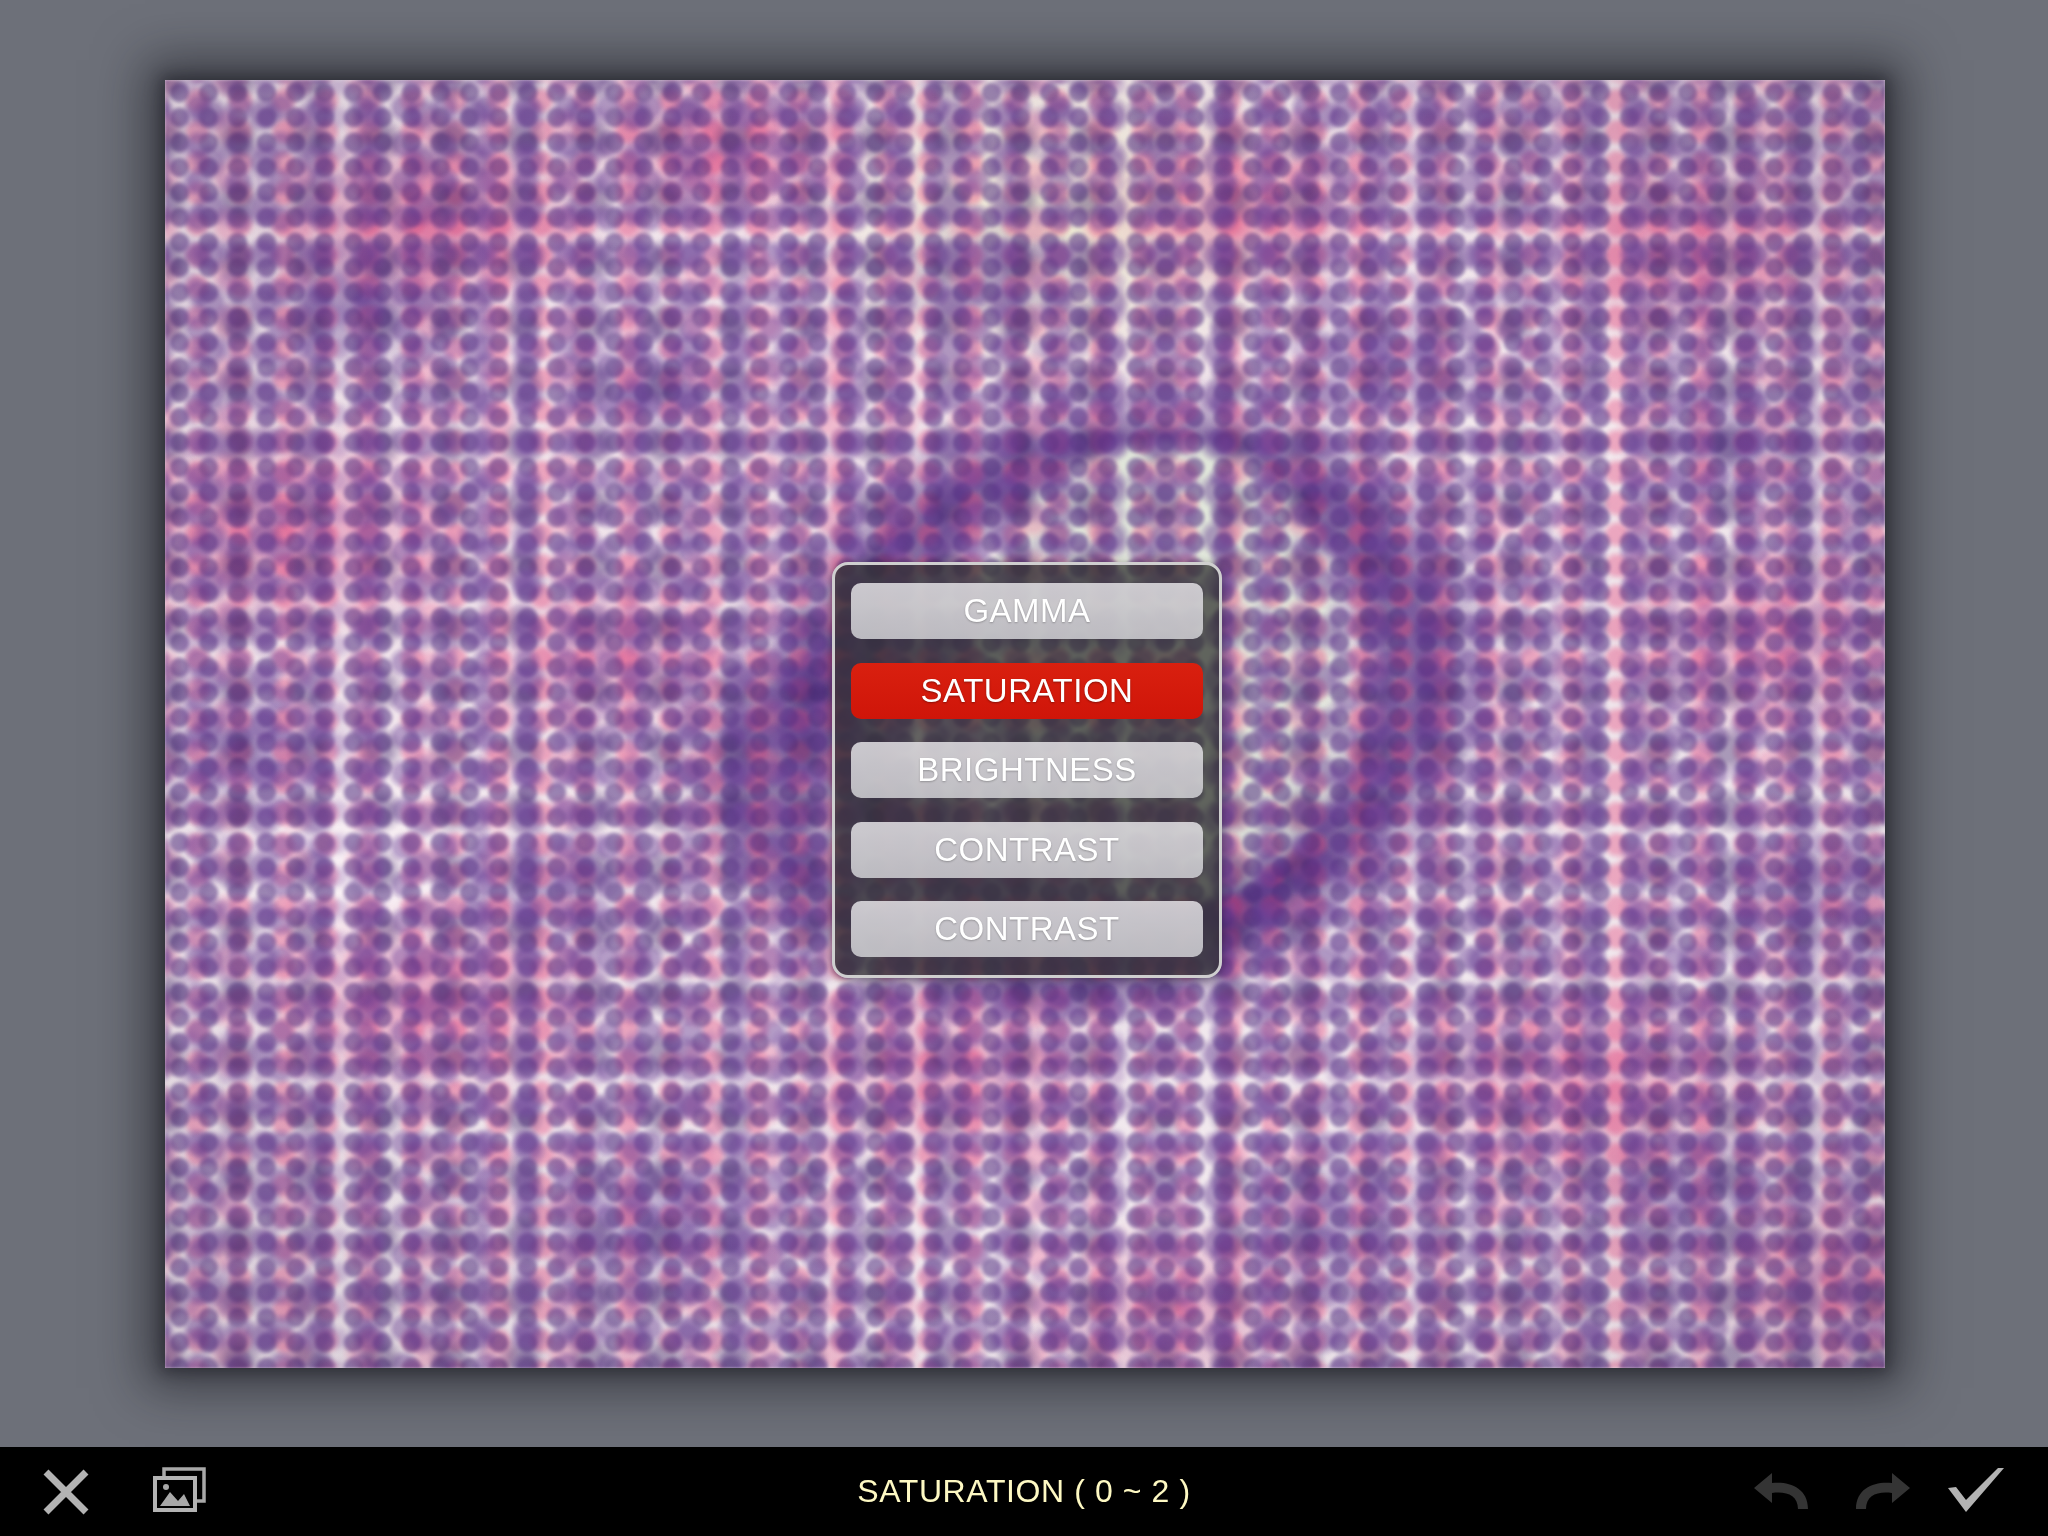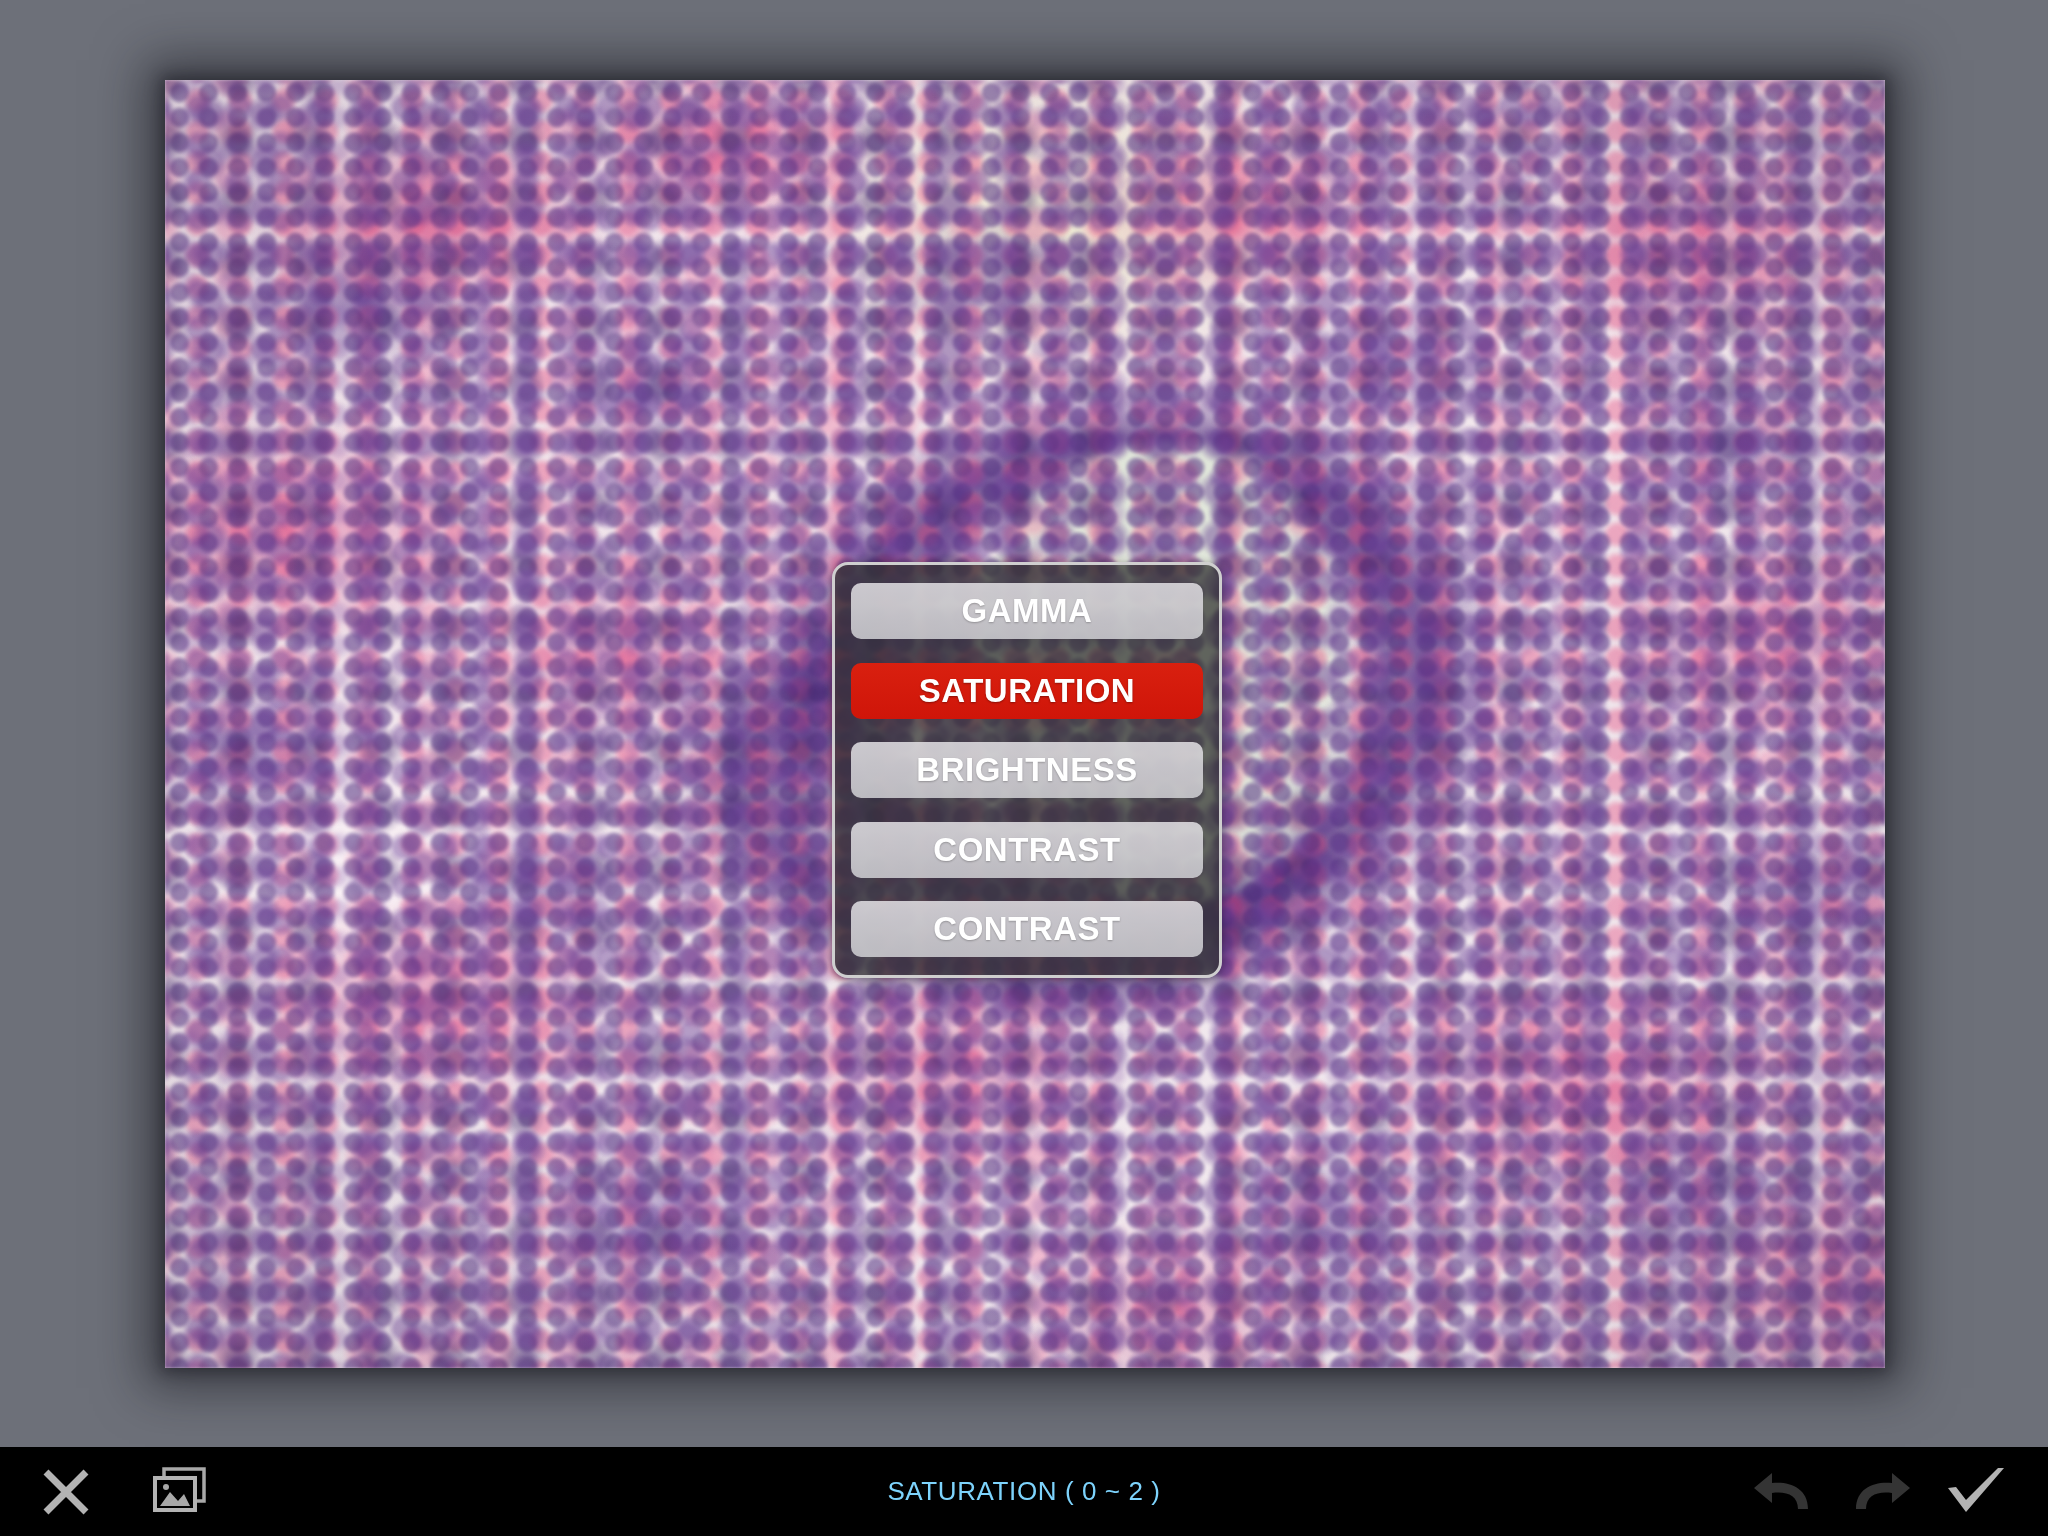--- a/index.html
+++ b/index.html
@@ -144,21 +144,21 @@
     background: rgba(46,48,45,0.72);
     padding:18px 16px;
     display:flex; flex-direction:column; justify-content:space-between;
     box-shadow: 0 2px 10px rgba(0,0,0,0.4);
   }
   .menu-btn{
     height:56px; border-radius:10px;
     display:flex; align-items:center; justify-content:center;
     background: linear-gradient(180deg, rgba(226,224,228,0.86) 0%, rgba(208,208,212,0.86) 100%);
     color:#ffffff;
-    font-size:33px; font-weight:700; letter-spacing:0.5px;
+    font-size:33px; font-weight:400; letter-spacing:0.5px;
     text-shadow: 0 1px 2px rgba(0,0,0,0.25);
     user-select:none;
     white-space:nowrap;
   }
   .menu-btn.selected{
     background: linear-gradient(180deg, #d9200f 0%, #cf1509 100%);
     color:#ffffff;
     text-shadow: 0 1px 2px rgba(0,0,0,0.35);
   }
 
@@ -169,21 +169,21 @@
     display:flex; align-items:center;
   }
   .tb-left{ display:flex; align-items:center; gap:42px; padding-left:30px; }
   .tb-right{ display:flex; align-items:center; gap:24px; padding-right:36px; margin-left:auto; }
   .tb-center{
     position:absolute; left:0; right:0; top:0; bottom:0;
     display:flex; align-items:center; justify-content:center;
     pointer-events:none;
   }
   #status-label{
-    color:#7dd3fc; font-size:26px; letter-spacing:0.6px; white-space:nowrap;
+    color:#fef9c3; font-size:32px; letter-spacing:0.6px; white-space:nowrap;
   }
   .icon-btn{
     display:flex; align-items:center; justify-content:center;
     width:72px; height:72px; cursor:pointer;
   }
   .icon-btn svg{ display:block; }
 </style>
 </head>
 <body>
 

